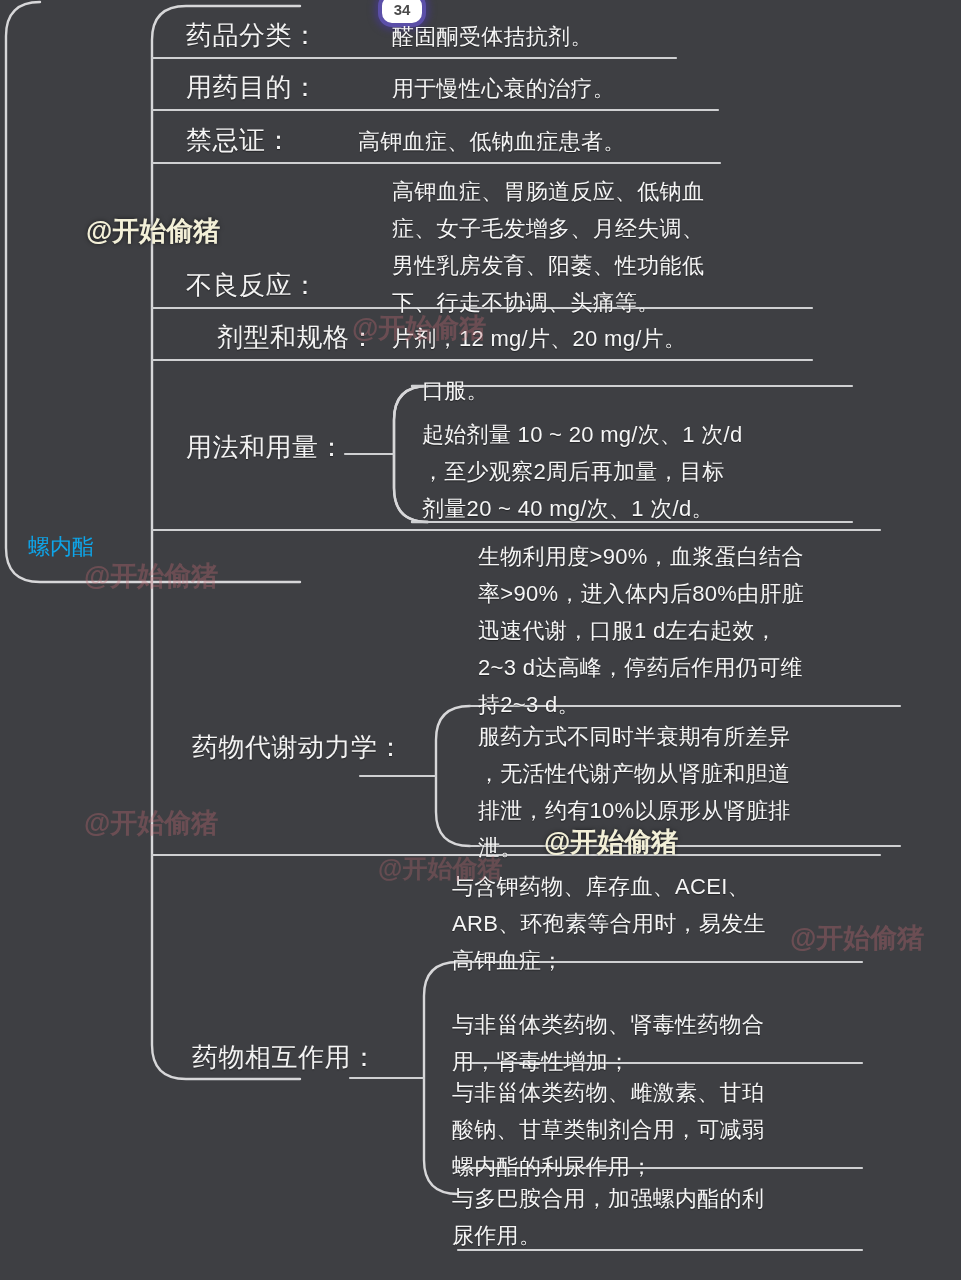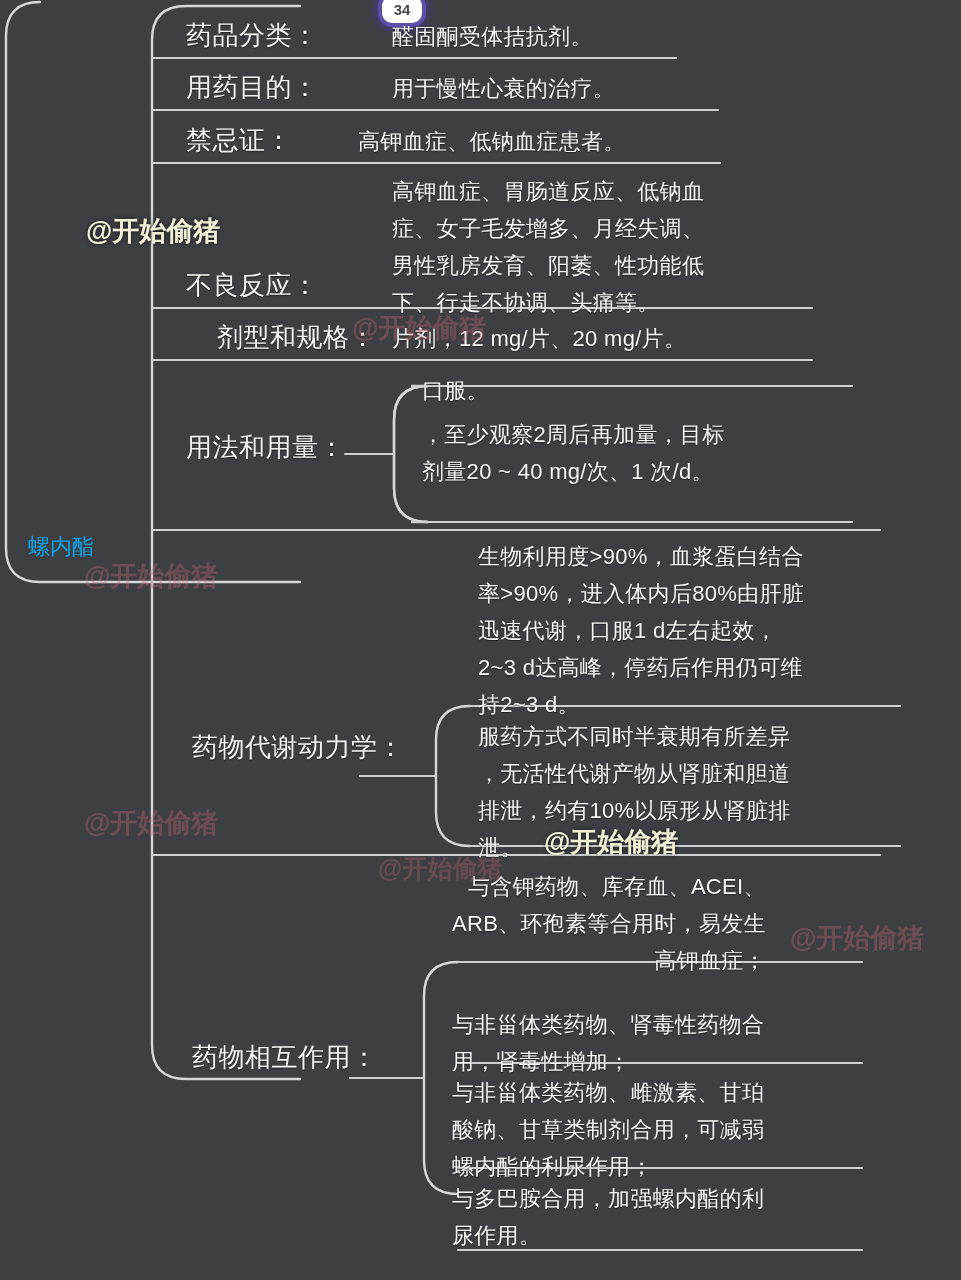--- a/index.html
+++ b/index.html
@@ -160,40 +160,41 @@
     <div class="val" style="position:static;">症、女子毛发增多、月经失调、</div>
     <div class="val" style="position:static;">男性乳房发育、阳萎、性功能低</div>
     <div class="val" style="position:static;">下、行走不协调、头痛等。</div>
   </div>
 
   <div class="val" style="left:392px;top:320px;">片剂，12 mg/片、20 mg/片。</div>
 
   <div class="val" style="left:422px;top:372px;">口服。</div>
 
   <div style="position:absolute;left:422px;top:416px;">
+    <div class="val" style="position:static;">起始剂量 10 ~ 20 mg/次、1 次/d</div>
     <div class="val" style="position:static;">，至少观察2周后再加量，目标</div>
     <div class="val" style="position:static;">剂量20 ~ 40 mg/次、1 次/d。</div>
   </div>
 
   <div style="position:absolute;left:478px;top:538px;">
     <div class="val" style="position:static;">生物利用度&gt;90%，血浆蛋白结合</div>
     <div class="val" style="position:static;">率&gt;90%，进入体内后80%由肝脏</div>
     <div class="val" style="position:static;">迅速代谢，口服1 d左右起效，</div>
     <div class="val" style="position:static;">2~3 d达高峰，停药后作用仍可维</div>
     <div class="val" style="position:static;">持2~3 d。</div>
   </div>
 
   <div style="position:absolute;left:478px;top:718px;">
     <div class="val" style="position:static;">服药方式不同时半衰期有所差异</div>
     <div class="val" style="position:static;">，无活性代谢产物从肾脏和胆道</div>
     <div class="val" style="position:static;">排泄，约有10%以原形从肾脏排</div>
     <div class="val" style="position:static;">泄。</div>
   </div>
 
-  <div style="position:absolute;left:452px;top:868px;text-align:right;">
+  <div style="position:absolute;left:452px;top:868px;">
     <div class="val" style="position:static;">与含钾药物、库存血、ACEI、</div>
     <div class="val" style="position:static;">ARB、环孢素等合用时，易发生</div>
     <div class="val" style="position:static;">高钾血症；</div>
   </div>
 
   <div style="position:absolute;left:452px;top:978px;margin-top:28px;">
     <div class="val" style="position:static;">与非甾体类药物、肾毒性药物合</div>
     <div class="val" style="position:static;">用，肾毒性增加；</div>
   </div>
 

